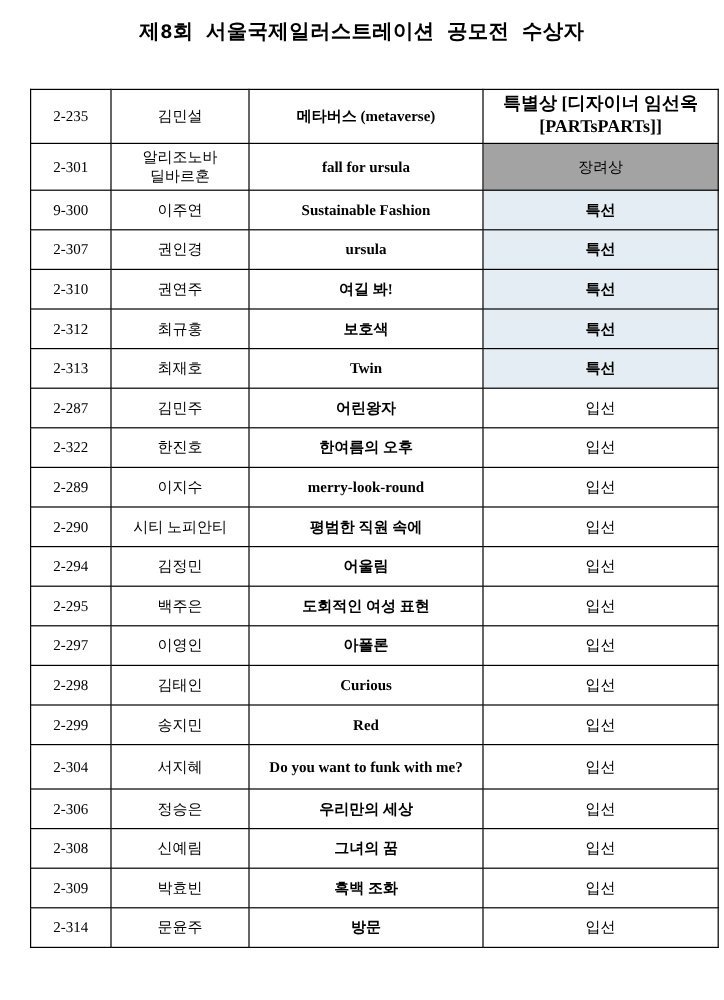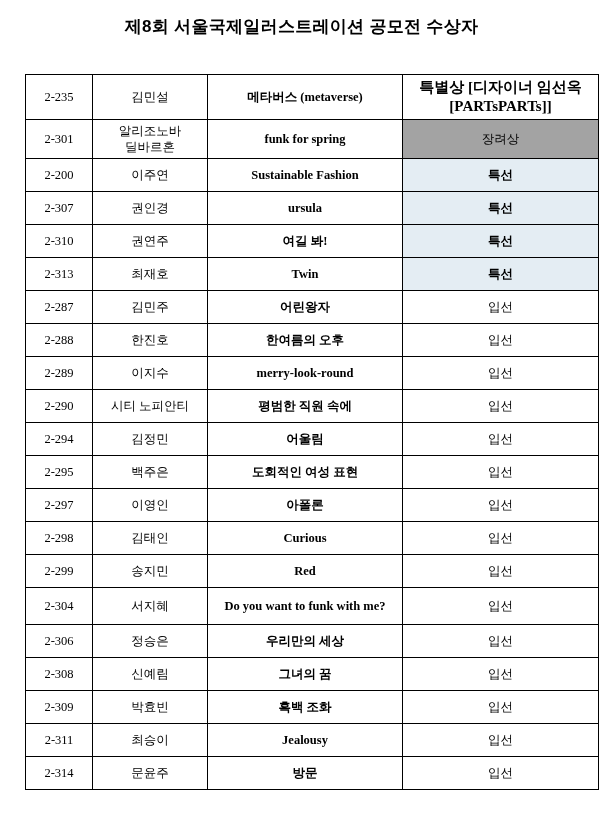--- a/index.html
+++ b/index.html
@@ -15,21 +15,21 @@
     overflow: hidden;
   }
   .page {
     position: relative;
     width: 603px;
     height: 833px;
     box-sizing: border-box;
   }
   .doc-title {
     text-align: center;
-    font-family: Liberation Sans, sans-serif;
+    font-family: Liberation Mono, monospace;
     font-size: 17px;
     font-weight: bold;
     letter-spacing: 0.3px;
     margin: 0;
     padding-top: 15px;
     color: #000000;
   }
   .table-wrap {
     padding: 0 25px;
     margin-top: 36px;
@@ -88,55 +88,61 @@
             <td class="col-code">2-235</td>
             <td class="col-name cell-mult">김민설</td>
             <td class="col-title cell-mult">메타버스  (metaverse)</td>
             <td class="col-prize cell-mult prize-special">특별상  [디자이너 임선옥
 [PARTsPARTs]]</td>
           </tr>
           <tr class="row-tall">
             <td class="col-code">2-301</td>
             <td class="col-name cell-mult">알리조노바
 딜바르혼</td>
-            <td class="col-title cell-mult">funk  for  spring</td>
+            <td class="col-title cell-mult">fall  for  ursula</td>
             <td class="col-prize cell-mult prize-honor">장려상</td>
           </tr>
           <tr class="row-norm">
-            <td class="col-code">2-200</td>
+            <td class="col-code">9-300</td>
             <td class="col-name cell-mult">이주연</td>
             <td class="col-title cell-mult">Sustainable  Fashion</td>
             <td class="col-prize cell-mult prize-select-bold">특선</td>
           </tr>
           <tr class="row-norm">
             <td class="col-code">2-307</td>
             <td class="col-name cell-mult">권인경</td>
             <td class="col-title cell-mult">ursula</td>
             <td class="col-prize cell-mult prize-select-bold">특선</td>
           </tr>
           <tr class="row-norm">
             <td class="col-code">2-310</td>
             <td class="col-name cell-mult">권연주</td>
             <td class="col-title cell-mult">여길  봐!</td>
             <td class="col-prize cell-mult prize-select-bold">특선</td>
           </tr>
           <tr class="row-norm">
+            <td class="col-code">2-312</td>
+            <td class="col-name cell-mult">최규홍</td>
+            <td class="col-title cell-mult">보호색</td>
+            <td class="col-prize cell-mult prize-select-bold">특선</td>
+          </tr>
+          <tr class="row-norm">
             <td class="col-code">2-313</td>
             <td class="col-name cell-mult">최재호</td>
             <td class="col-title cell-mult">Twin</td>
             <td class="col-prize cell-mult prize-select-bold">특선</td>
           </tr>
           <tr class="row-norm">
             <td class="col-code">2-287</td>
             <td class="col-name cell-mult">김민주</td>
             <td class="col-title cell-mult">어린왕자</td>
             <td class="col-prize cell-mult prize-plain">입선</td>
           </tr>
           <tr class="row-norm">
-            <td class="col-code">2-288</td>
+            <td class="col-code">2-322</td>
             <td class="col-name cell-mult">한진호</td>
             <td class="col-title cell-mult">한여름의  오후</td>
             <td class="col-prize cell-mult prize-plain">입선</td>
           </tr>
           <tr class="row-norm">
             <td class="col-code">2-289</td>
             <td class="col-name cell-mult">이지수</td>
             <td class="col-title cell-mult">merry-look-round</td>
             <td class="col-prize cell-mult prize-plain">입선</td>
           </tr>
@@ -194,26 +200,20 @@
             <td class="col-title cell-mult">그녀의  꿈</td>
             <td class="col-prize cell-mult prize-plain">입선</td>
           </tr>
           <tr class="row-norm">
             <td class="col-code">2-309</td>
             <td class="col-name cell-mult">박효빈</td>
             <td class="col-title cell-mult">흑백  조화</td>
             <td class="col-prize cell-mult prize-plain">입선</td>
           </tr>
           <tr class="row-norm">
-            <td class="col-code">2-311</td>
-            <td class="col-name cell-mult">최승이</td>
-            <td class="col-title cell-mult">Jealousy</td>
-            <td class="col-prize cell-mult prize-plain">입선</td>
-          </tr>
-          <tr class="row-norm">
             <td class="col-code">2-314</td>
             <td class="col-name cell-mult">문윤주</td>
             <td class="col-title cell-mult">방문</td>
             <td class="col-prize cell-mult prize-plain">입선</td>
           </tr>
         </tbody>
     </table>
   </div>
 
 </div>

